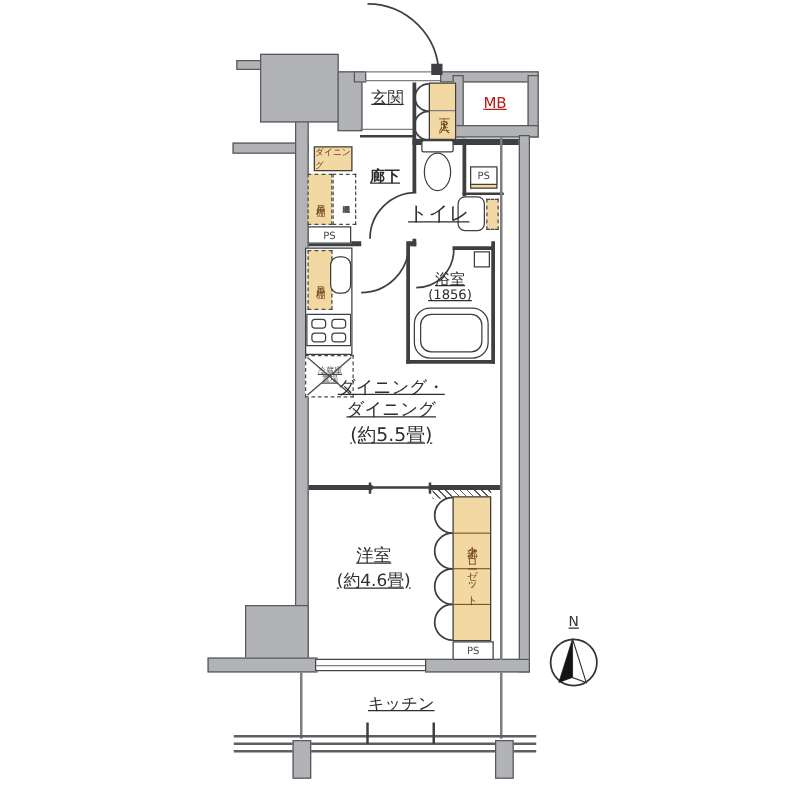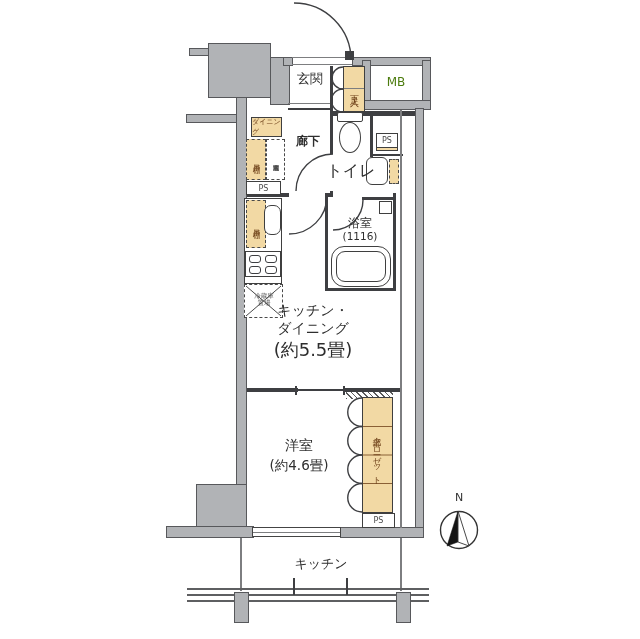--- a/index.html
+++ b/index.html
@@ -6,21 +6,21 @@
   #plan{position:relative;width:640px;height:639px;background:#ffffff;overflow:hidden;
         font-family:"DejaVu Sans",sans-serif;color:#2e2e2e;}
   .abs{position:absolute;box-sizing:border-box;}
   .wall{background:#b1b3b6;border:1px solid #57585b;}
   .line{background:#3e3f42;}
   .thin{background:#7d7e80;}
   .tan{background:#f2d9a4;border:1px solid #3f3f3f;}
   .tand{background:#f2d9a4;border:1px dashed #4a4a4a;}
   .wbox{background:#fff;border:1px solid #3f3f3f;}
   .wdash{background:#fff;border:1px dashed #4a4a4a;}
-  .lbl{position:absolute;white-space:nowrap;transform:translateX(-50%);line-height:1.05;}
+  .lbl{position:absolute;white-space:nowrap;transform:translateX(-50%);line-height:1.05;text-decoration:underline;}
   .ctr{display:flex;align-items:center;justify-content:center;}
   .vtx{writing-mode:vertical-rl;text-orientation:upright;letter-spacing:1px;}
   .brown{color:#6e4119;}
   .gray{color:#4a4a4a;}
   .hatch{background:repeating-linear-gradient(45deg,#5a5a5a 0 1px,transparent 1px 4px);}
   svg{position:absolute;left:0;top:0;pointer-events:none;}
 </style>
 </head>
 <body>
 
@@ -158,28 +158,28 @@
       <line x1="363" y1="455" x2="392" y2="455"></line>
       <line x1="363" y1="483.5" x2="392" y2="483.5"></line>
     </g>
     <g stroke="#4a4a4a" stroke-width="1">
       <line x1="246" y1="286" x2="281" y2="316"></line>
       <line x1="281" y1="286" x2="246" y2="316"></line>
     </g>
   </svg>
 
   <div class="lbl" style="left:310px;top:72px;font-size:13px;">玄関</div>
-  <div class="lbl" style="left:396px;top:76px;font-size:12px;color:#4d7c0f;">MB</div>
+  <div class="lbl" style="left:396px;top:76px;font-size:12px;color:#b91c1c;">MB</div>
   <div class="lbl" style="left:308px;top:135px;font-size:12px;font-weight:bold;">廊下</div>
   <div class="lbl" style="left:351px;top:163px;font-size:16px;">トイレ</div>
   <div class="lbl" style="left:360px;top:217px;font-size:12px;">浴室</div>
-  <div class="lbl" style="left:360px;top:231px;font-size:10.5px;">(1116)</div>
-  <div class="lbl" style="left:313px;top:303px;font-size:14px;">キッチン・</div>
+  <div class="lbl" style="left:360px;top:231px;font-size:10.5px;">(1856)</div>
+  <div class="lbl" style="left:313px;top:303px;font-size:14px;">ダイニング・</div>
   <div class="lbl" style="left:313px;top:321px;font-size:14px;">ダイニング</div>
-  <div class="lbl" style="left:313px;top:341px;font-size:18px;">(約5.5畳)</div>
+  <div class="lbl" style="left:313px;top:341px;font-size:15px;">(約5.5畳)</div>
   <div class="lbl" style="left:299px;top:438px;font-size:14px;">洋室</div>
   <div class="lbl" style="left:299px;top:458px;font-size:13.5px;">(約4.6畳)</div>
   <div class="lbl" style="left:321px;top:557px;font-size:13px;">キッチン</div>
 
   <div class="lbl" style="left:459px;top:492px;font-size:11px;color:#333;">N</div>
   <svg style="left:430px;top:500px;" width="60" height="62" viewBox="0 0 60 62">
     <circle cx="29" cy="30" r="18.5" fill="none" stroke="#333" stroke-width="1.4"></circle>
     <polygon points="28,11 17,46 28,42" fill="#141414" stroke="#141414" stroke-width="0.5"></polygon>
     <polygon points="28,11 39,46 28,42" fill="#ffffff" stroke="#333" stroke-width="0.9"></polygon>
   </svg>

